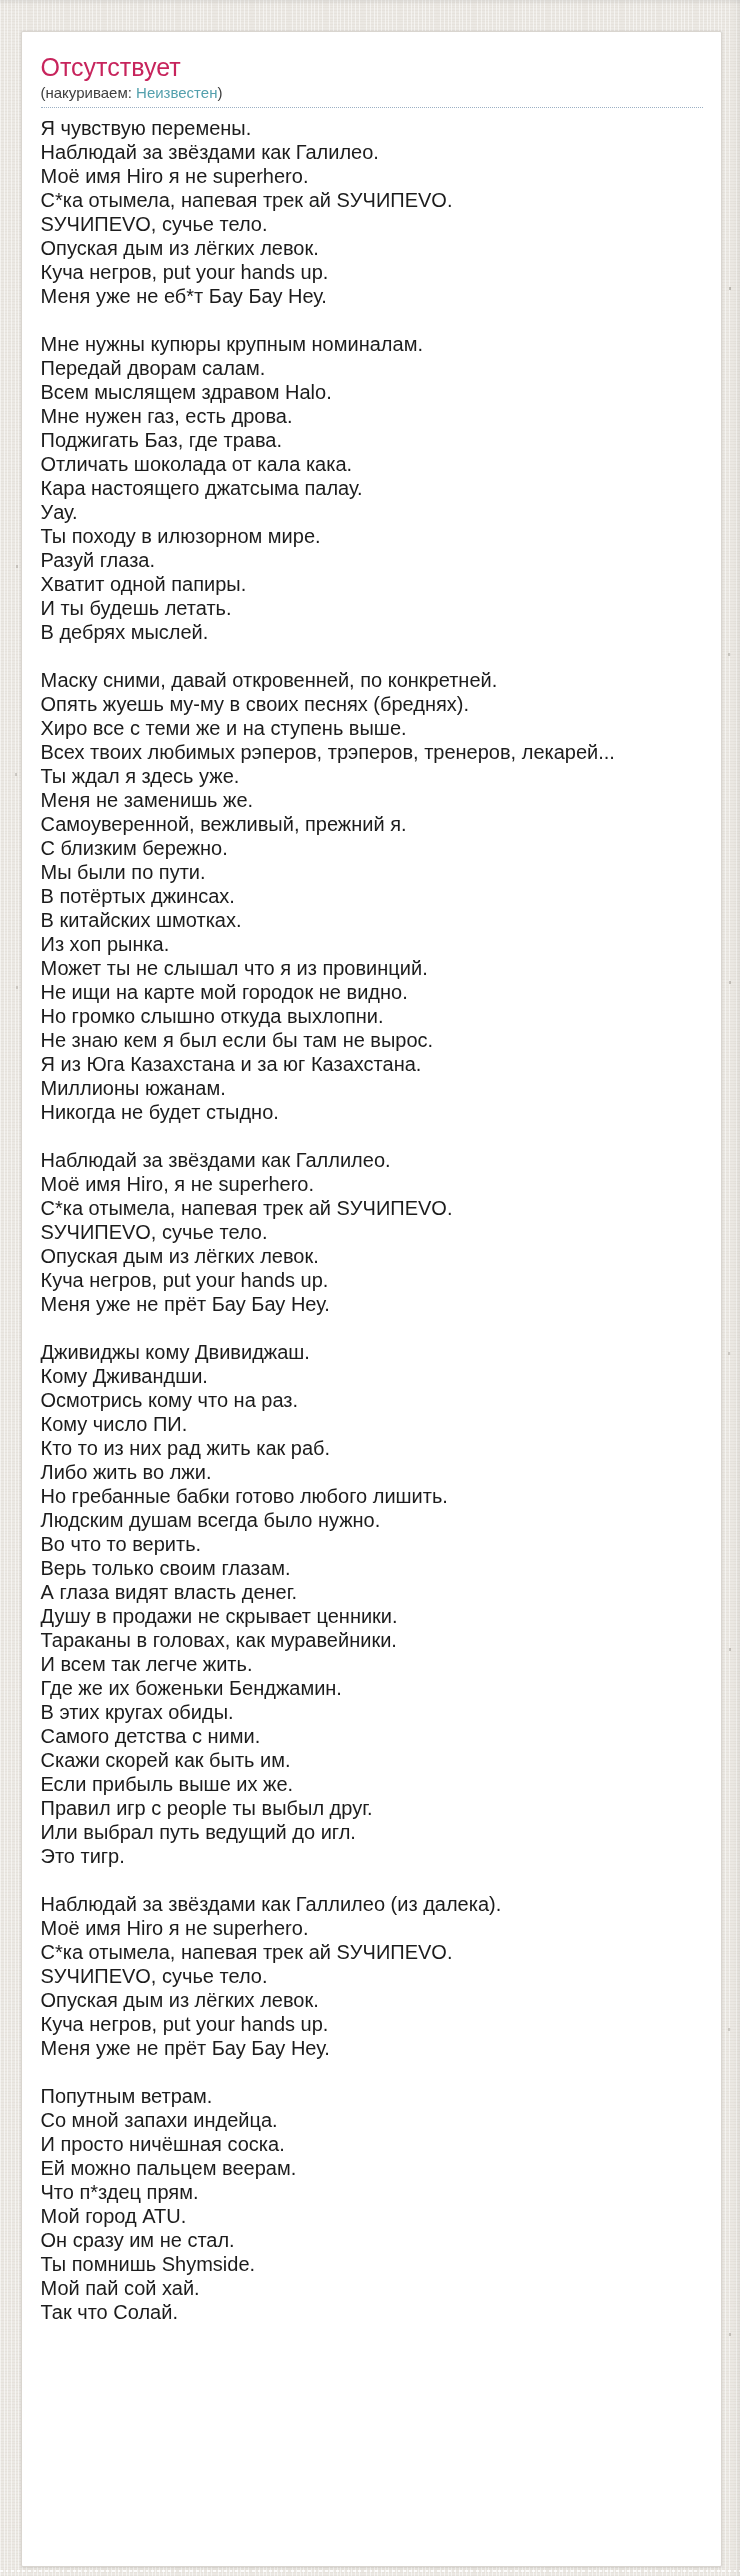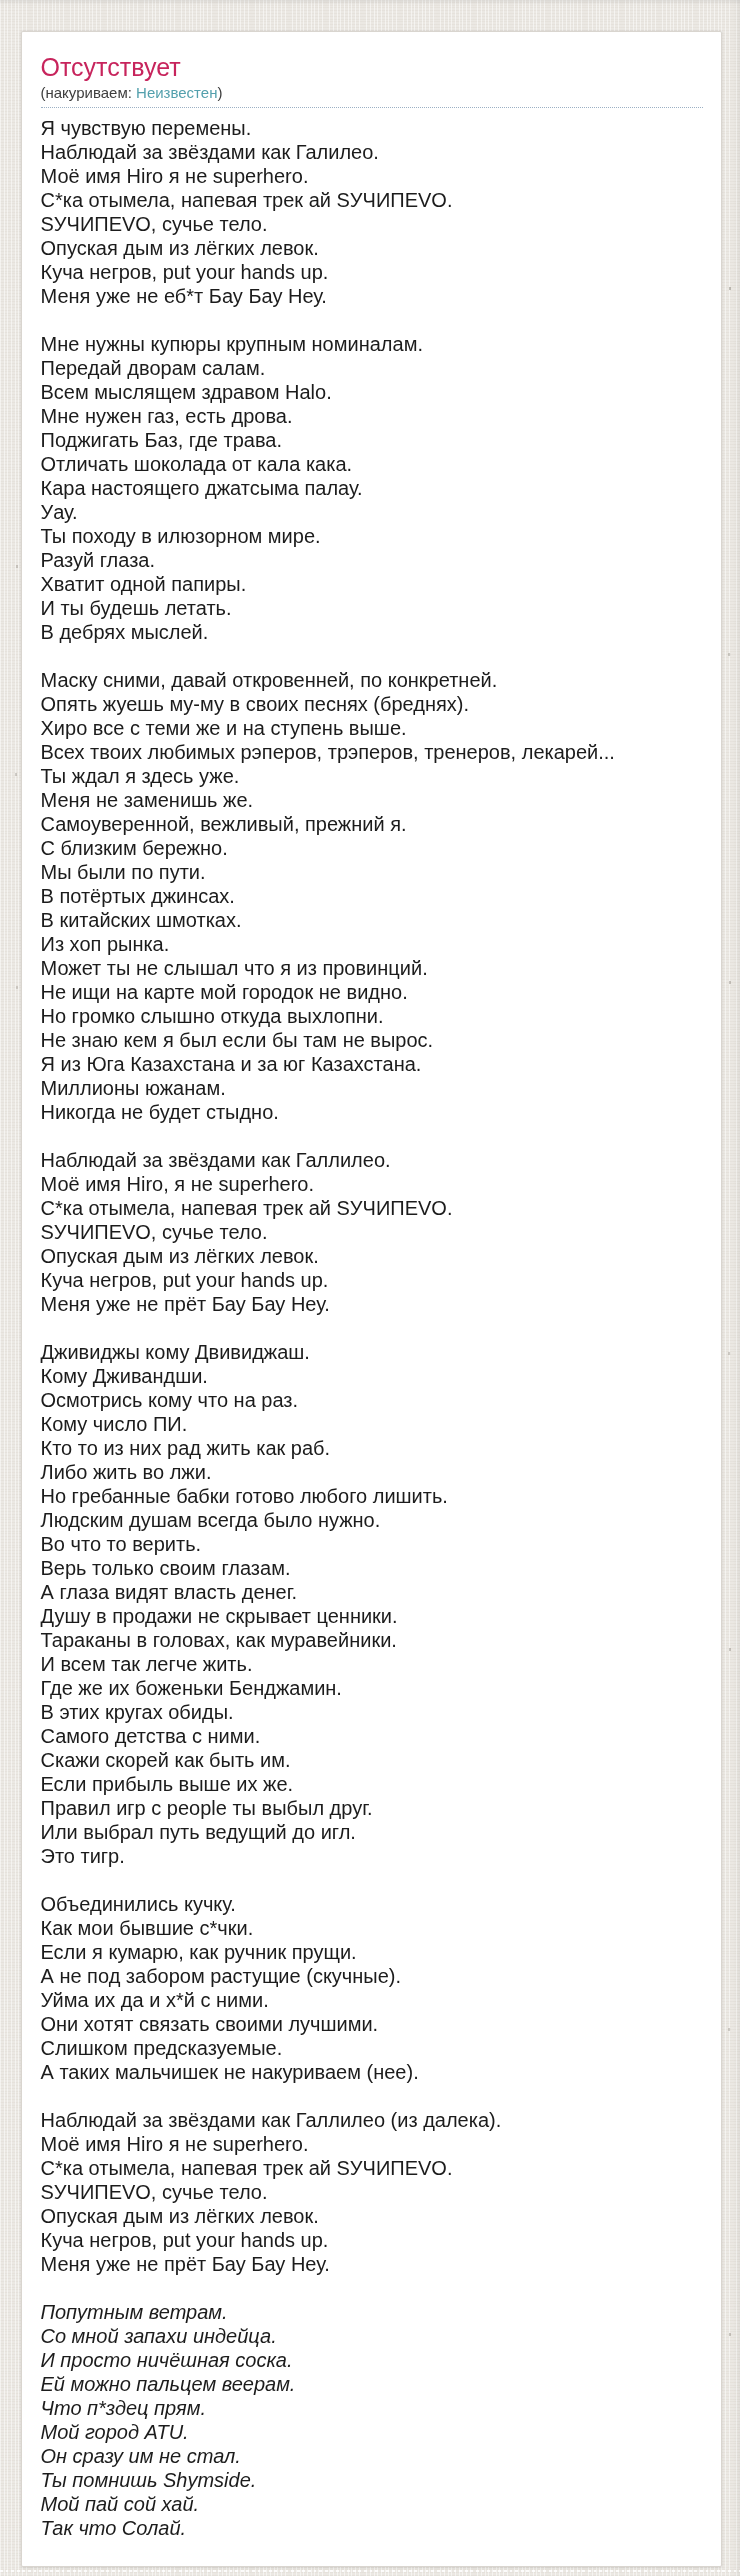--- a/index.html
+++ b/index.html
@@ -82,21 +82,21 @@
     color:var(--link-teal);
     text-decoration:none;
     cursor:pointer;
   }
   .lyrics{
     font-size:20px;
     line-height:24px;
     color:var(--text-dark);
   }
   .stanza{margin:0 0 24px 0;}
-  .stanza:last-child{margin-bottom:0;font-style:italic;}
+  .stanza:last-child{margin-bottom:0;}
 </style>
 </head>
 <body>
 
 <div class="top-shade"></div>
 <div class="edge-shade"></div>
 <div class="bottom-stitch"></div>
 <div class="speck"></div>
 
 <div class="card">
@@ -106,18 +106,17 @@
       <span>(накуриваем: </span><a href="#">Неизвестен</a><span>)</span>
     </div>
   </div>
 
   <div class="lyrics" id="lyrics">
       <p class="stanza">Я чувствую перемены.<br>Наблюдай за звёздами как Галилео.<br>Моё имя Hiro я не superhero.<br>С*ка отымела, напевая трек ай SУЧИПЕVO.<br>SУЧИПЕVO, сучье тело.<br>Опуская дым из лёгких левок.<br>Куча негров, put your hands up.<br>Меня уже не еб*т Бау Бау Неу.</p>
       <p class="stanza">Мне нужны купюры крупным номиналам.<br>Передай дворам салам.<br>Всем мыслящем здравом Halo.<br>Мне нужен газ, есть дрова.<br>Поджигать Баз, где трава.<br>Отличать шоколада от кала кака.<br>Кара настоящего джатсыма палау.<br>Уау.<br>Ты походу в илюзорном мире.<br>Разуй глаза.<br>Хватит одной папиры.<br>И ты будешь летать.<br>В дебрях мыслей.</p>
       <p class="stanza">Маску сними, давай откровенней, по конкретней.<br>Опять жуешь му-му в своих песнях (бреднях).<br>Хиро все с теми же и на ступень выше.<br>Всех твоих любимых рэперов, трэперов, тренеров, лекарей...<br>Ты ждал я здесь уже.<br>Меня не заменишь же.<br>Самоуверенной, вежливый, прежний я.<br>С близким бережно.<br>Мы были по пути.<br>В потёртых джинсах.<br>В китайских шмотках.<br>Из хоп рынка.<br>Может ты не слышал что я из провинций.<br>Не ищи на карте мой городок не видно.<br>Но громко слышно откуда выхлопни.<br>Не знаю кем я был если бы там не вырос.<br>Я из Юга Казахстана и за юг Казахстана.<br>Миллионы южанам.<br>Никогда не будет стыдно.</p>
       <p class="stanza">Наблюдай за звёздами как Галлилео.<br>Моё имя Hiro, я не superhero.<br>С*ка отымела, напевая трек ай SУЧИПЕVO.<br>SУЧИПЕVO, сучье тело.<br>Опуская дым из лёгких левок.<br>Куча негров, put your hands up.<br>Меня уже не прёт Бау Бау Неу.</p>
       <p class="stanza">Дживиджы кому Двивиджаш.<br>Кому Дживандши.<br>Осмотрись кому что на раз.<br>Кому число ПИ.<br>Кто то из них рад жить как раб.<br>Либо жить во лжи.<br>Но гребанные бабки готово любого лишить.<br>Людским душам всегда было нужно.<br>Во что то верить.<br>Верь только своим глазам.<br>А глаза видят власть денег.<br>Душу в продажи не скрывает ценники.<br>Тараканы в головах, как муравейники.<br>И всем так легче жить.<br>Где же их боженьки Бенджамин.<br>В этих кругах обиды.<br>Самого детства с ними.<br>Скажи скорей как быть им.<br>Если прибыль выше их же.<br>Правил игр с people ты выбыл друг.<br>Или выбрал путь ведущий до игл.<br>Это тигр.</p>
-      <p class="stanza">Объединились кучку.<br>Как мои бывшие с*чки.<br>Если я кумарю, как ручник прущи.<br>А не под забором растущие (скучные).<br>Уйма их да и х*й с ними.<br>Они хотят связать своими лучшими.<br>Слишком предсказуемые.<br>А таких мальчишек не накуриваем (нее).</p>
       <p class="stanza">Наблюдай за звёздами как Галлилео (из далека).<br>Моё имя Hiro я не superhero.<br>С*ка отымела, напевая трек ай SУЧИПЕVO.<br>SУЧИПЕVO, сучье тело.<br>Опуская дым из лёгких левок.<br>Куча негров, put your hands up.<br>Меня уже не прёт Бау Бау Неу.</p>
       <p class="stanza">Попутным ветрам.<br>Со мной запахи индейца.<br>И просто ничёшная соска.<br>Ей можно пальцем веерам.<br>Что п*здец прям.<br>Мой город ATU.<br>Он сразу им не стал.<br>Ты помнишь Shymside.<br>Мой пай сой хай.<br>Так что Солай.</p>
     </div>
 </div>
 
 
 </body></html>

